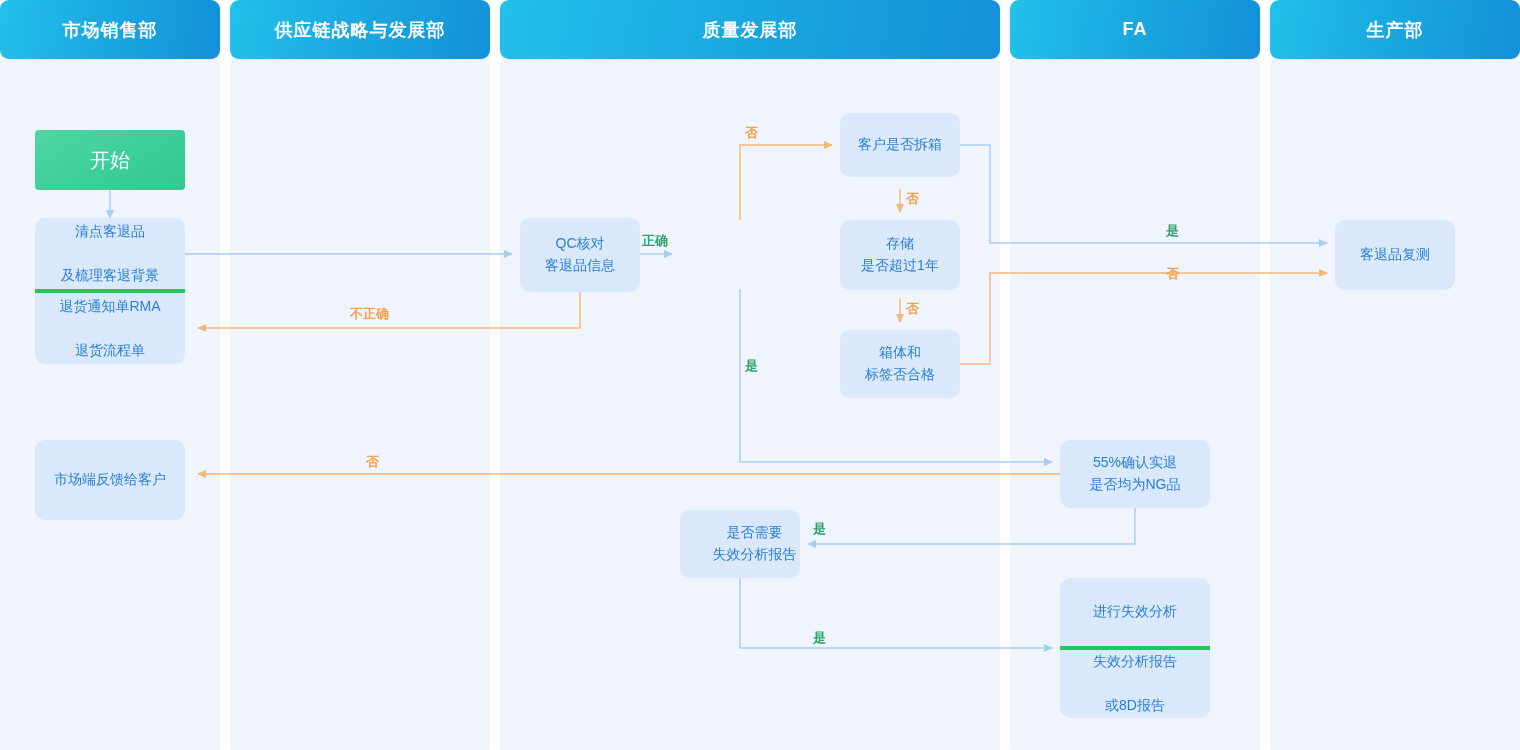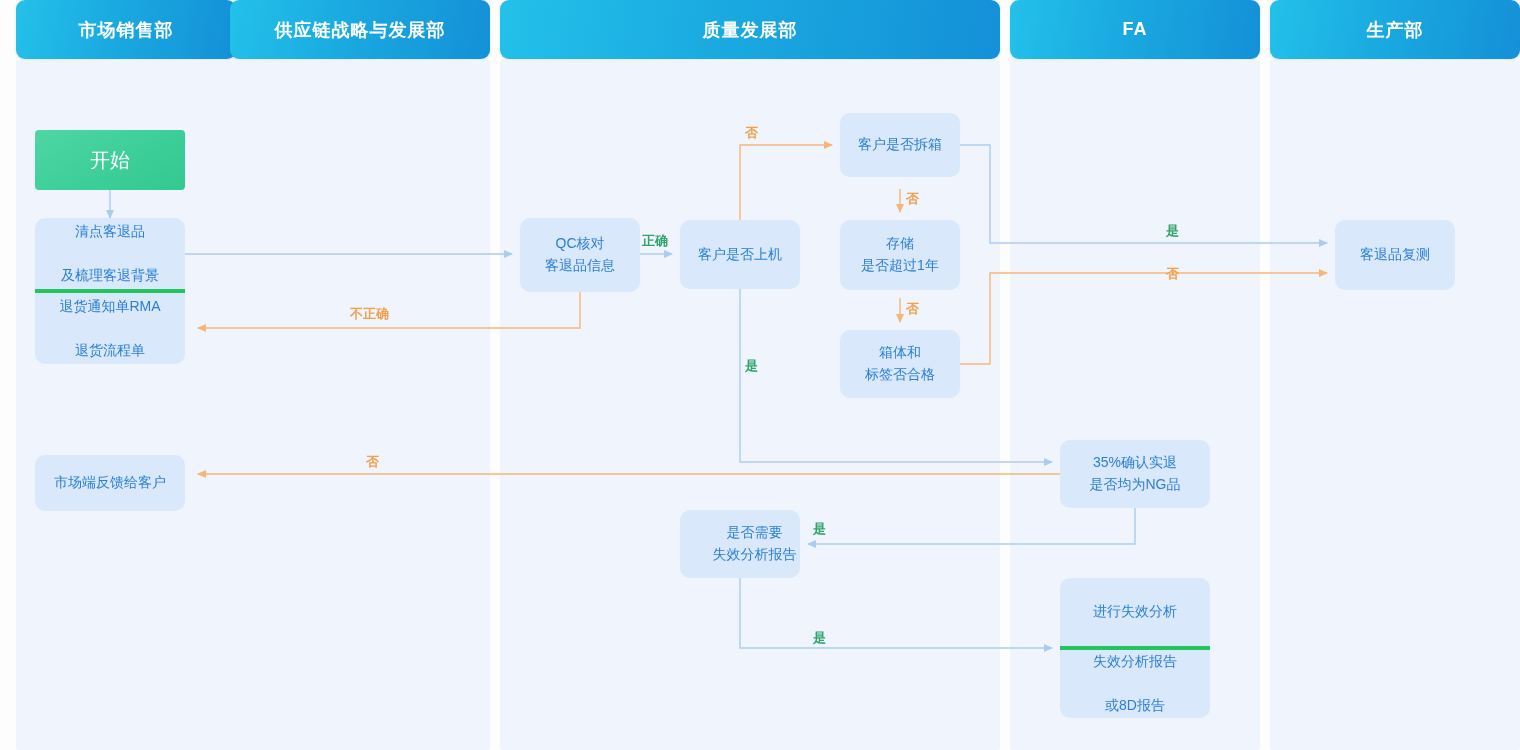--- a/index.html
+++ b/index.html
@@ -64,21 +64,21 @@
 
   svg.edges{position:absolute;left:0;top:0;width:1520px;height:750px;pointer-events:none;}
   .e-blue{stroke:#a8cdf0;stroke-width:1.4px;fill:none;}
   .e-orange{stroke:#f5b777;stroke-width:1.4px;fill:none;}
 </style>
 </head>
 <body>
 
 <div id="canvas">
 
-  <div class="lane" style="left:16px;width:220px;text-align:center;">
+  <div class="lane" style="left:0px;width:220px;text-align:center;">
     <div class="lane-header">市场销售部</div>
     <div class="lane-body"></div>
   </div>
   <div class="lane" style="left:230px;width:260px;">
     <div class="lane-header">供应链战略与发展部</div>
     <div class="lane-body"></div>
   </div>
   <div class="lane" style="left:1010px;width:250px;">
     <div class="lane-header">FA</div>
     <div class="lane-body"></div>
@@ -149,32 +149,29 @@
     <div class="part">
       <span class="ln">清点客退品</span>
       <span class="ln">及梳理客退背景</span>
     </div>
     <div class="part">
       <span class="ln">退货通知单RMA</span>
       <span class="ln">退货流程单</span>
     </div>
   </div>
 
-  <div class="node" style="left:35px;top:455px;width:150px;height:56px;">
+  <div class="node" style="left:35px;top:440px;width:150px;height:80px;">
     <span class="ln">市场端反馈给客户</span>
   </div>
 
   <div class="node" style="left:520px;top:218px;width:120px;height:74px;">
     <span class="ln">QC核对</span>
     <span class="ln">客退品信息</span>
   </div>
 
-  <div class="node" style="left:680px;top:220px;width:120px;height:69px;">
-    <span class="ln">客户是否上机</span>
-  </div>
 
   <div class="node" style="left:840px;top:113px;width:120px;height:64px;">
     <span class="ln">客户是否拆箱</span>
   </div>
 
   <div class="node" style="left:840px;top:220px;width:120px;height:70px;">
     <span class="ln">存储</span>
     <span class="ln">是否超过1年</span>
   </div>
 
@@ -182,21 +179,21 @@
     <span class="ln">箱体和</span>
     <span class="ln">标签否合格</span>
   </div>
 
   <div class="node" style="left:680px;top:510px;width:120px;height:68px;padding-left:29px;">
     <span class="ln">是否需要</span>
     <span class="ln">失效分析报告</span>
   </div>
 
   <div class="node" style="left:1060px;top:440px;width:150px;height:68px;">
-    <span class="ln">35%确认实退</span>
+    <span class="ln">55%确认实退</span>
     <span class="ln">是否均为NG品</span>
   </div>
 
   <div class="node stack" style="left:1060px;top:578px;width:150px;height:140px;">
     <div class="part">
       <span class="ln">进行失效分析</span>
     </div>
     <div class="part">
       <span class="ln">失效分析报告</span>
       <span class="ln">或8D报告</span>

